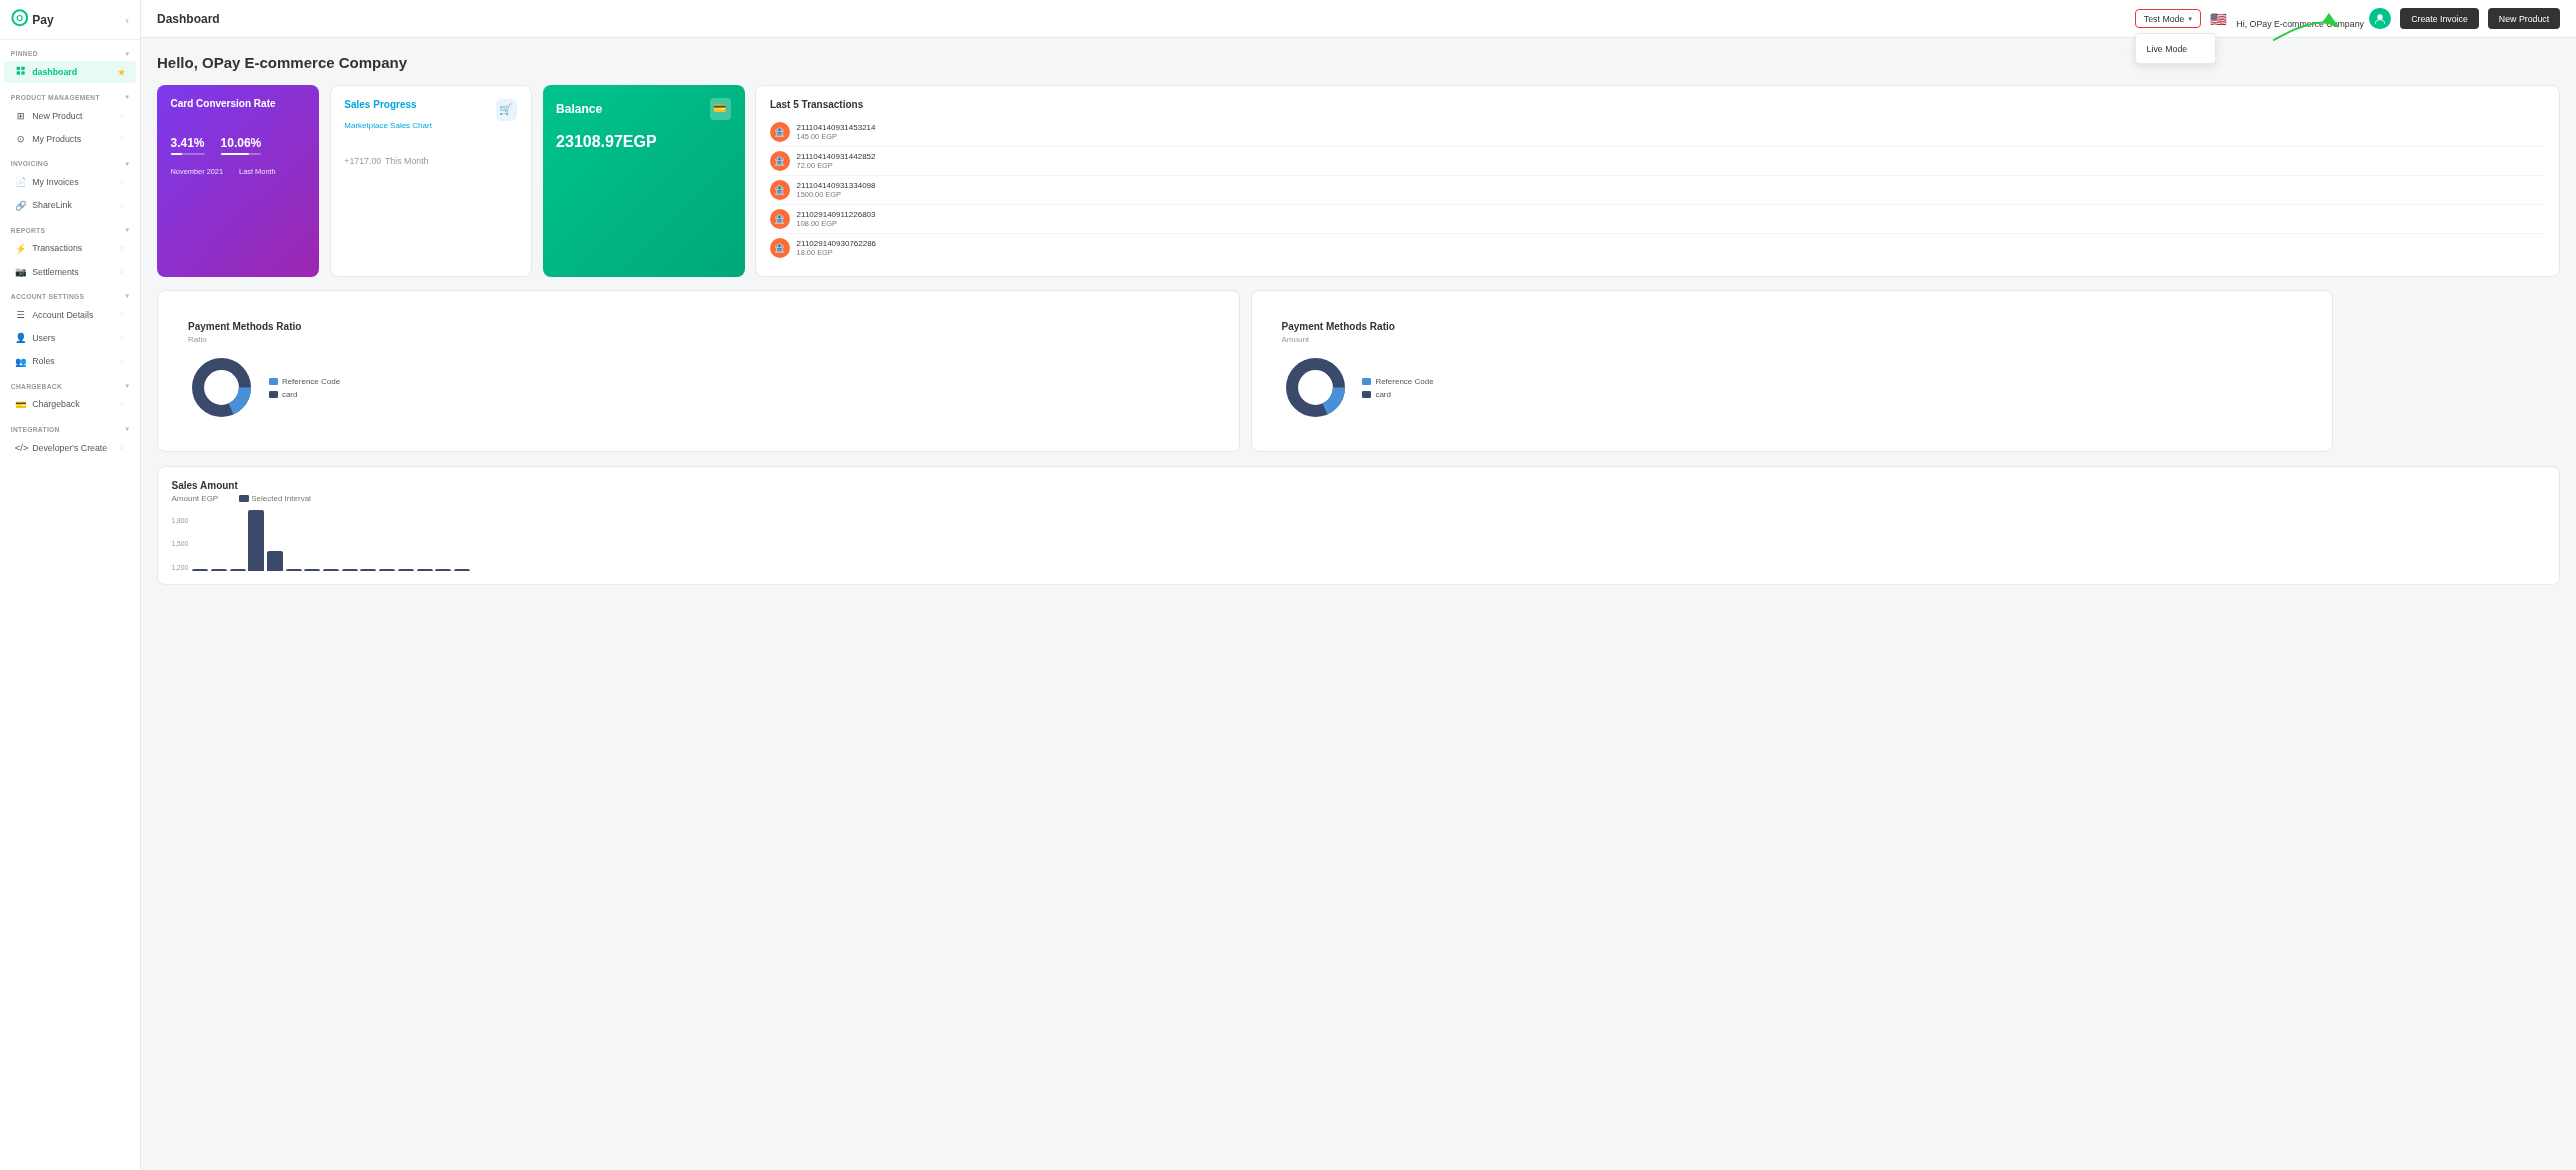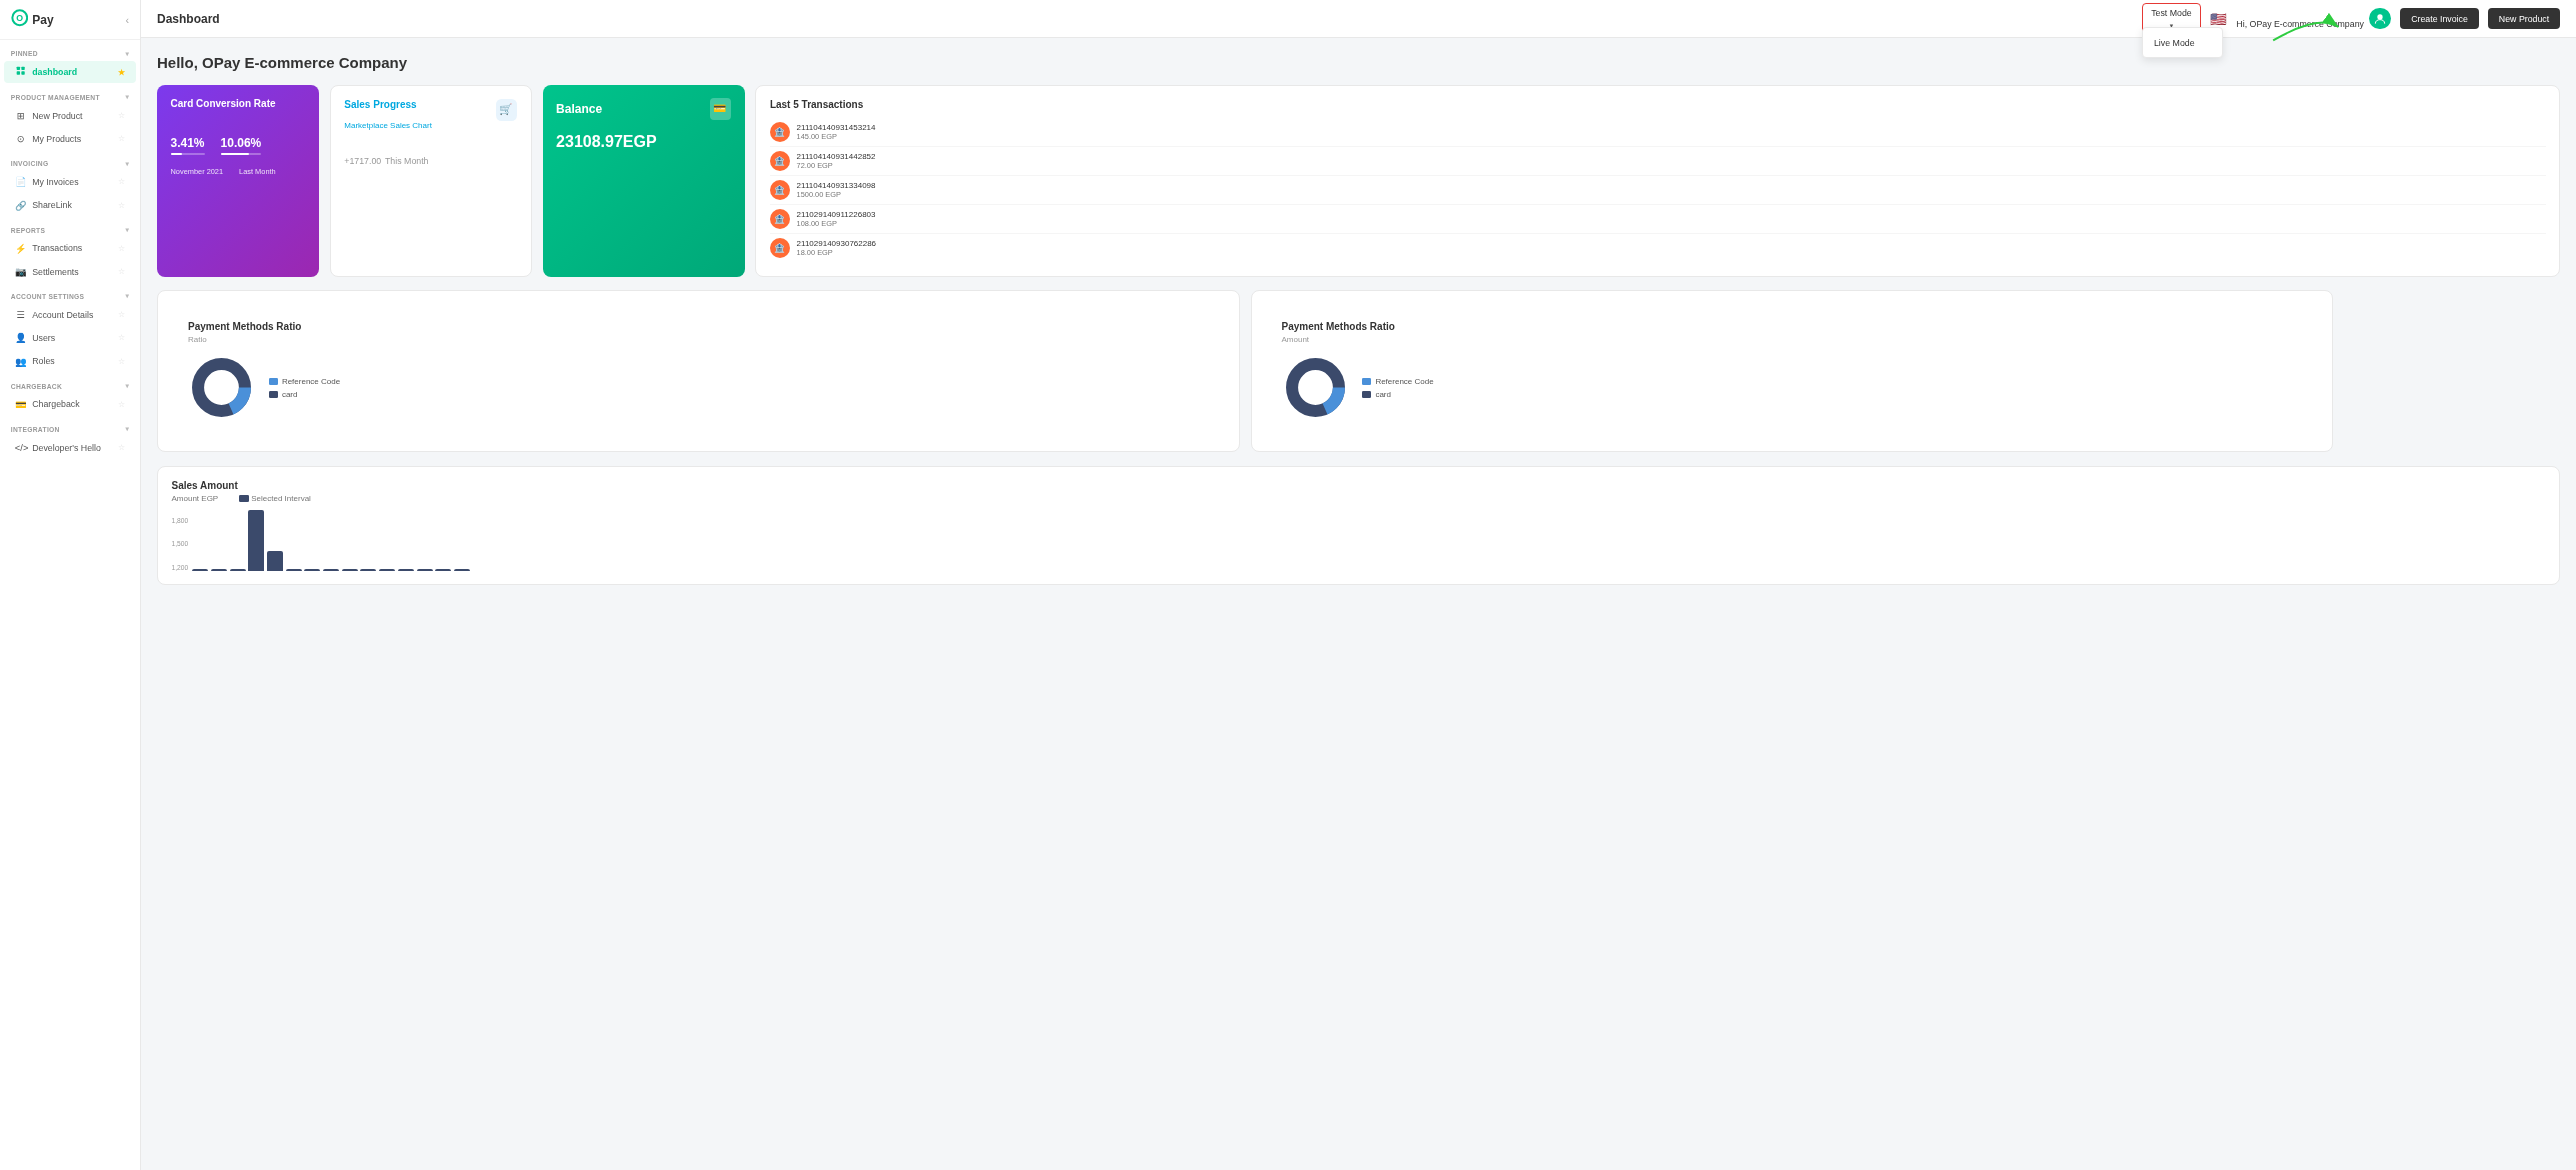--- a/index.html
+++ b/index.html
@@ -79,21 +79,20 @@
       border-radius: 4px;
       padding: 3.4px 8px;
       background: #fff;
       color: #333;
       font-size: 8.8px;
       display: flex;
       align-items: center;
       gap: 4px;
       cursor: pointer;
       position: relative;
-      flex-direction: column;
     }
     .mode-btn .chevron-down { font-size: 6.7px; color: #555; }
 
     .mode-dropdown {
       position: absolute;
       top: 24px;
       left: 0;
       background: #fff;
       border: 0.7px solid #e8e8e8;
       border-radius: 4px;
@@ -374,21 +373,21 @@
   </div>
 
   <div class="sidebar-section-label">
     <span>Integration</span>
     <span class="chevron">▾</span>
   </div>
 
   <div class="sidebar-item">
     <div class="item-left">
       <span class="item-icon">&lt;/&gt;</span>
-      <span>Developer's Hello</span>
+      <span>Developer's Create</span>
     </div>
     <span class="star-icon">☆</span>
   </div>
 </div>
 
 <div class="main">
 
   <div class="header header-wrapper">
     <span class="header-title">Dashboard</span>
 

